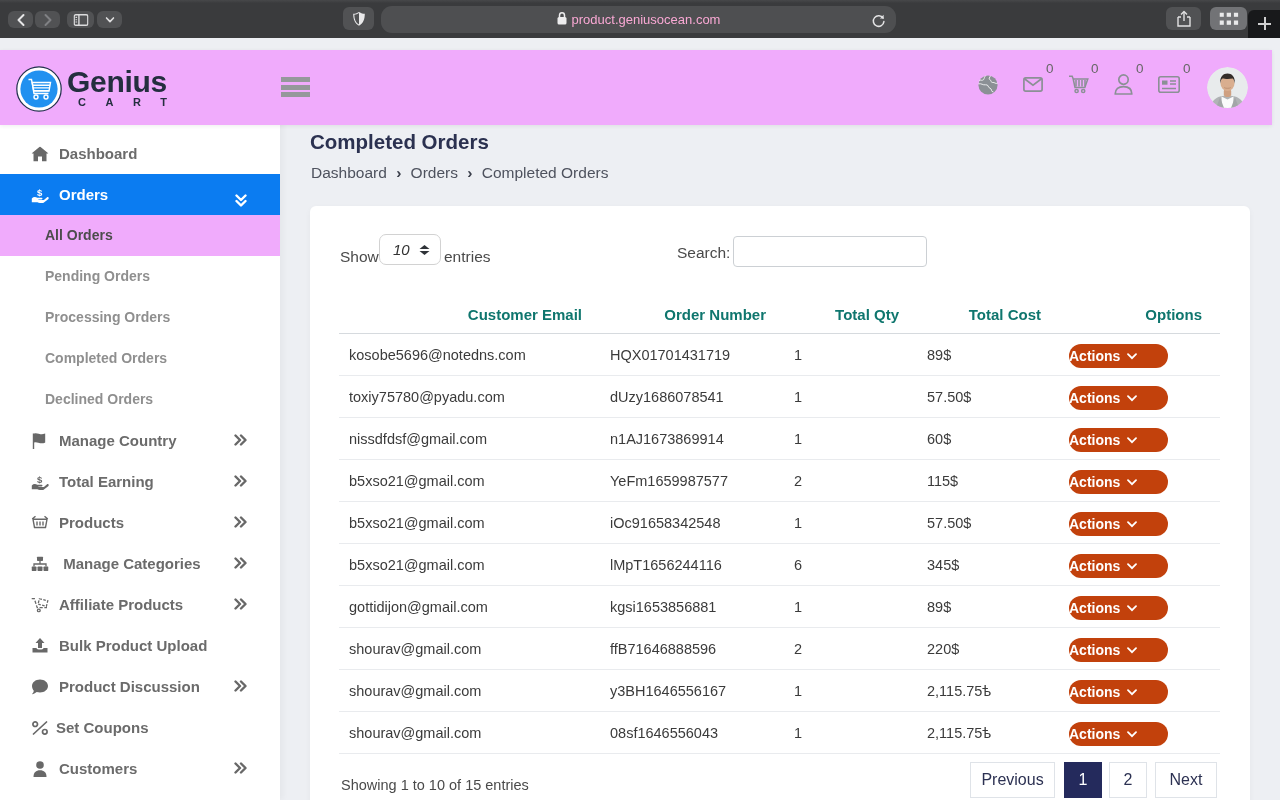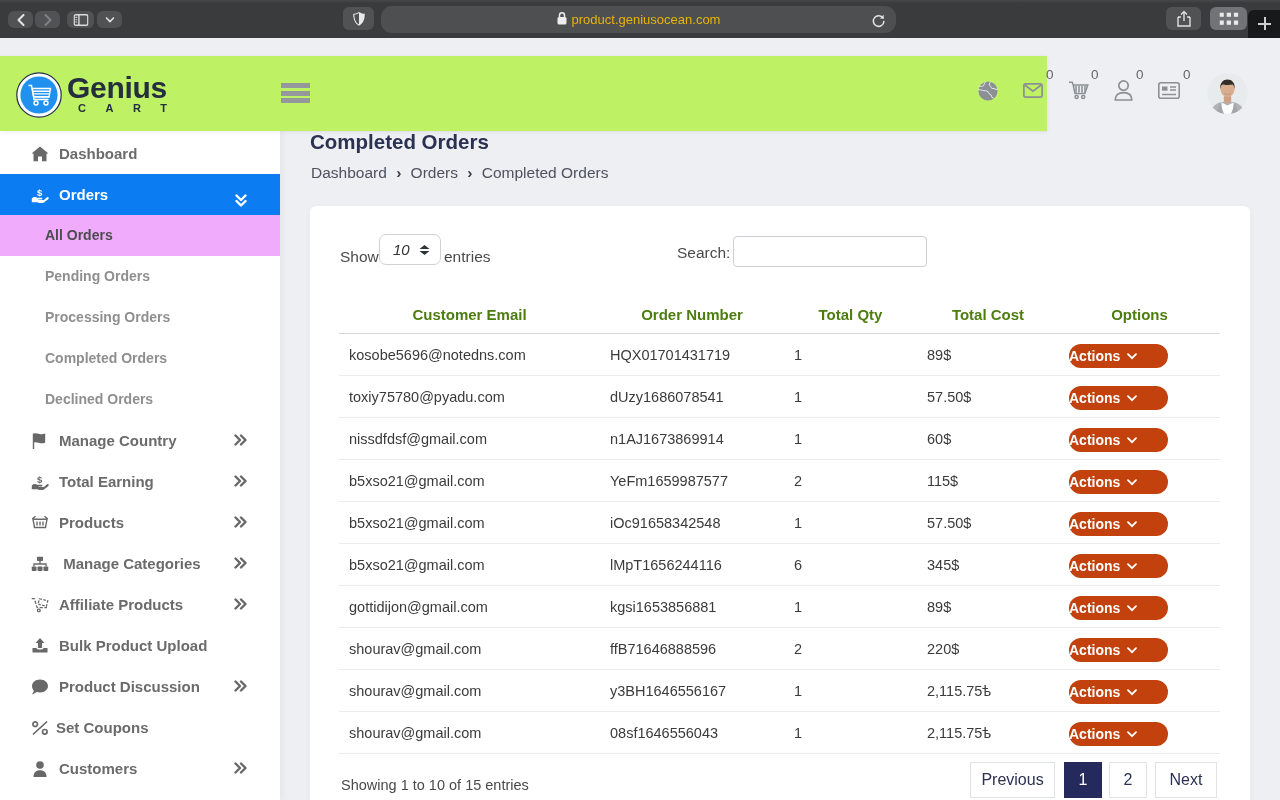--- a/index.html
+++ b/index.html
@@ -3,30 +3,30 @@
 <meta charset="utf-8">
 <style>
 * { margin:0; padding:0; box-sizing:border-box; }
 html,body { width:1280px; height:800px; overflow:hidden; font-family:"Liberation Sans", sans-serif; }
 body { background:#edeff3; }
 
 
 .chrome { position:absolute; left:0; top:0; width:1280px; height:38px; background:linear-gradient(#47484a, #3a3b3d 8%, #3a3b3d); }
 .cbtn { position:absolute; background:#515254; border-radius:6px; }
 .cbtn svg { position:absolute; left:50%; top:50%; transform:translate(-50%,-50%); }
-.urlbar { position:absolute; left:381px; top:6px; width:515px; height:27px; background:#4e4f51; border-radius:11px; color:#eab308; font-size:13px; line-height:27px; text-align:center; }
+.urlbar { position:absolute; left:381px; top:6px; width:515px; height:27px; background:#4e4f51; border-radius:11px; color:#f9a8d4; font-size:13px; line-height:27px; text-align:center; }
 .urlbar .lock { display:inline-block; vertical-align:-1px; margin-right:5px; }
 .reload { position:absolute; right:10px; top:5px; }
 .tabplus { position:absolute; right:0; top:10px; width:32px; height:28px; background:#18191b; border-top-left-radius:6px; }
 .tabplus:before, .tabplus:after { content:""; position:absolute; background:#cfcfd0; }
 .tabplus:before { left:10px; top:12.5px; width:13px; height:2px; }
 .tabplus:after { left:15.5px; top:7px; width:2px; height:13px; }
 
 
-.topbar { position:absolute; left:0; top:56px; width:1047px; height:75px; background:#bef264; box-shadow:0 1px 4px rgba(0,0,0,0.07); z-index:5; }
+.topbar { position:absolute; left:0; top:50px; width:1272px; height:75px; background:#f0abfc; box-shadow:0 1px 4px rgba(0,0,0,0.07); z-index:5; }
 .logo-circle { position:absolute; }
 .logo-text { position:absolute; left:67px; top:15px; color:#242e3f; font-size:30px; font-weight:700; letter-spacing:-0.3px; }
 .logo-cart { position:absolute; left:78px; top:46px; color:#242e3f; font-size:11px; font-weight:700; letter-spacing:19.5px; }
 .burger { position:absolute; left:281px; top:27px; width:29px; }
 .burger div { height:5px; background:#95989b; margin-bottom:2.5px; }
 .hicon { position:absolute; top:24px; color:#8b9095; }
 .hbadge { position:absolute; font-size:13.5px; color:#666; top:11px; }
 .avatar { position:absolute; left:1207px; top:17px; width:41px; height:41px; border-radius:50%; overflow:hidden; }
 
 
@@ -47,21 +47,21 @@
 .crumbs { position:absolute; left:31px; top:51px; font-size:15.5px; color:#4e525e; }
 .bsep { font-weight:700; color:#3a3e4a; padding:0 5px; }
 .card { position:absolute; left:30px; top:93px; width:940px; height:640px; background:#fff; border-radius:6px; box-shadow:0 2px 6px rgba(0,0,0,0.04); }
 
 .lenlab { position:absolute; font-size:15.5px; color:#4a4a4a; }
 .sel { position:absolute; left:69px; top:28px; width:62px; height:31px; border:1px solid #d2d2d2; border-radius:7px; background:#fff;font-style:italic; }
 .sel .v { position:absolute; left:13px; top:6px; font-size:15px; color:#333; }
 .srch-in { position:absolute; left:423px; top:30px; width:194px; height:31px; border:1px solid #ccd0d4; border-radius:4px; background:#fff; }
 
 table.dt { position:absolute; left:29px; top:90px; width:881px; border-collapse:collapse; table-layout:fixed; }
-table.dt th { font-size:15px; font-weight:700; color:#4d7c0f; text-align:center; padding:10px 18px; height:37px; }
+table.dt th { font-size:15px; font-weight:700; color:#0f766e; text-align:right; padding:10px 18px; height:37px; }
 table.dt td { font-size:14.5px; color:#3b3b3b; text-align:left; padding:8px 10px; height:42px; border-top:1px solid #e9ebee; }
 table.dt thead th { border-bottom:1px solid #d6dade; }
 table.dt tbody tr:last-child td { border-bottom:1px solid #e9ebee; }
 td.ord { color:#2e5676; }
 .abtn { display:inline-block; position:relative; top:1px; width:99px; height:24px; line-height:24px; background:#c2410c; border-radius:12px; color:#fff; font-size:14px; font-weight:700; }
 .abtn svg { vertical-align:1px; margin-left:3px; }
 .info { position:absolute; left:31px; top:571px; font-size:14.5px; color:#4a4a4a; }
 .pgn { position:absolute; right:33px; top:556px; }
 .pbtn { display:inline-block; height:36px; line-height:34px; border:1px solid #dfe3e8; background:#fff; color:#2c3152; font-size:16px; text-align:center; margin-left:5px; vertical-align:top; }
 .pbtn.on { background:#242a5c; color:#fff; border-color:#242a5c; }

